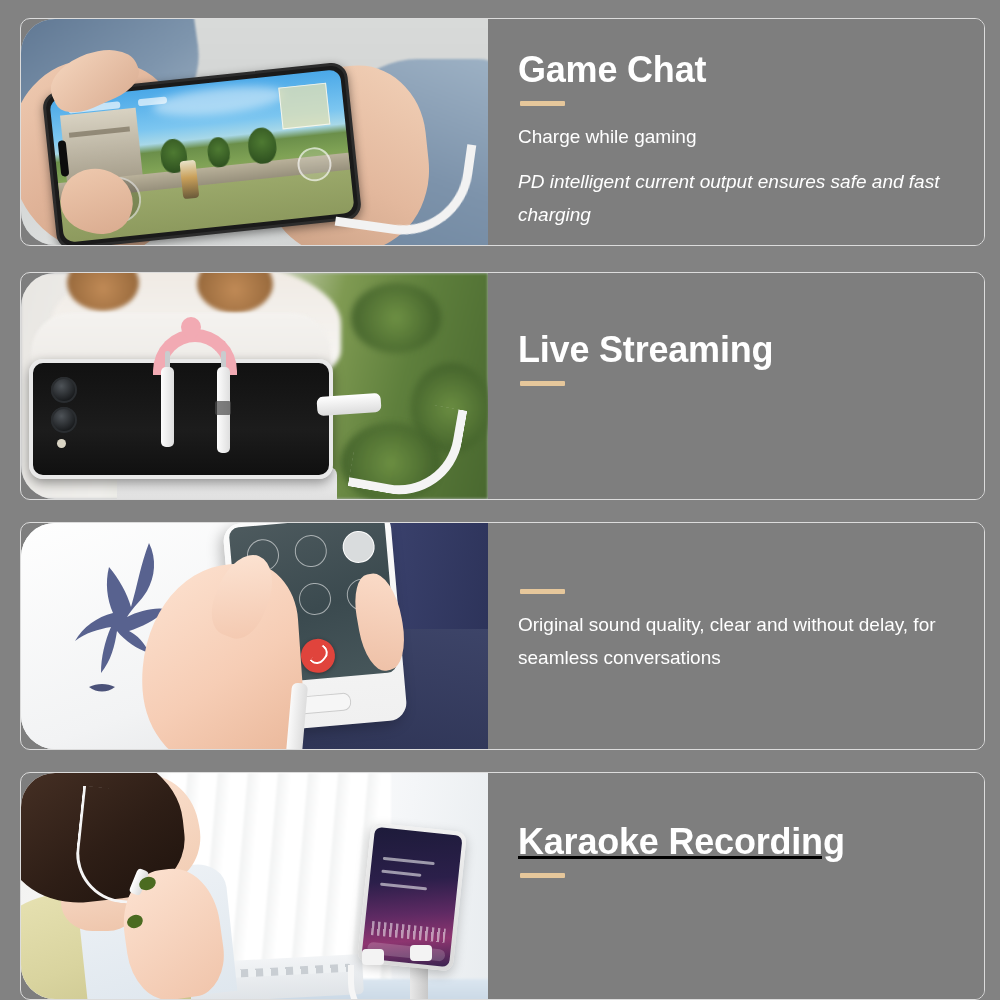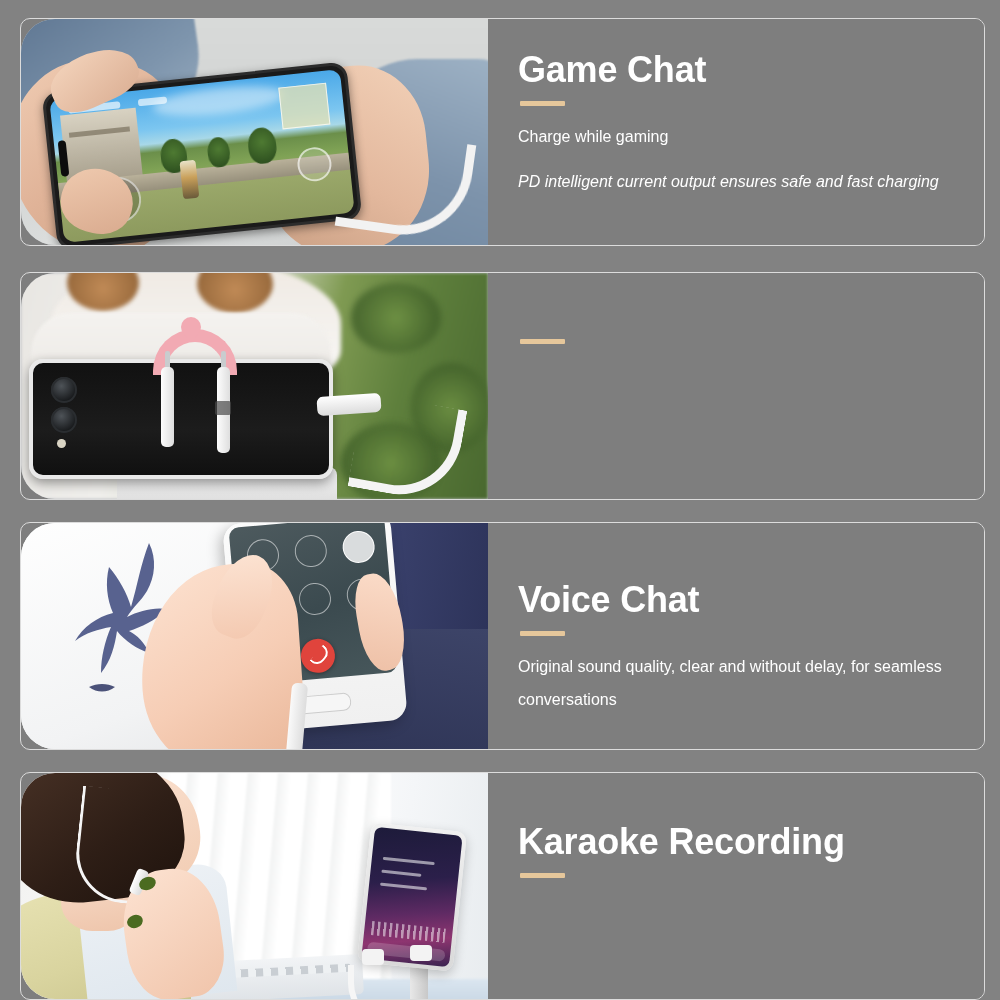--- a/index.html
+++ b/index.html
@@ -31,21 +31,21 @@
     border: 1.5px solid #dcdcdc;
     border-radius: 10px;
     background: #7e7e7e;
     overflow: hidden;
     display: flex;
   }
 
   .card-1 { top: 18px; }
   .card-2 { top: 272px; }
   .card-3 { top: 522px; }
-  .card-4 { top: 772px; }
+  .card-4 { top: 772px; text-decoration: underline; }
 
   
   .card-photo {
     position: relative;
     width: 467px;
     height: 100%;
     flex: 0 0 467px;
     overflow: hidden;
     background: #b8bcc0;
   }
@@ -73,21 +73,21 @@
   }
   .accent-bar {
     width: 45px;
     height: 5px;
     background: #e6c79b;
     margin: 10px 0 14px 2px;
     border-radius: 1px;
   }
   .card-body {
     color: #ffffff;
-    font-size: 16px;
+    font-size: 19px;
     line-height: 33px;
     font-weight: normal;
     margin: 0;
     max-width: 430px;
   }
   .card-body + .card-body { margin-top: 12px; font-style: italic; }
 
   .card-2 .card-text,
   .card-3 .card-text { padding-top: 56px; }
   .card-4 .card-text { padding-top: 48px; }
@@ -694,20 +694,21 @@
       <div class="ph2-clip-ear"></div>
       <div class="ph2-jack-pin-l"></div>
       <div class="ph2-jack-pin-r"></div>
       <div class="ph2-jack-l"></div>
       <div class="ph2-jack-r"></div>
       <div class="ph2-jack-label"></div>
       <div class="ph2-adapter"></div>
       <div class="ph2-cable"></div>
     </div>
     <div class="card-text">
+      <h2 class="card-title">Live Streaming</h2>
       <div class="accent-bar"></div>
     </div>
   </div>
 
   <div class="feature-card card-3">
     <div class="card-photo">
       <div class="ph3-bg"></div>
       <div class="ph3-jeans"></div>
       <div class="ph3-shirt">
         <svg class="ph3-print" viewBox="0 0 140 170">
@@ -732,21 +733,20 @@
           <div class="ph3-end"></div>
         </div>
         <div class="ph3-home"></div>
       </div>
       <div class="ph3-hand"></div>
       <div class="ph3-finger"></div>
       <div class="ph3-thumb2"></div>
       <div class="ph3-cable"></div>
     </div>
     <div class="card-text">
-      <h2 class="card-title">Voice Chat</h2>
       <div class="accent-bar"></div>
       <p class="card-body">Original sound quality, clear and without delay, for seamless conversations</p>
     </div>
   </div>
 
   <div class="feature-card card-4">
     <div class="card-photo">
       <div class="ph4-bg"></div>
       <div class="ph4-curtain"></div>
       <div class="ph4-desk"></div>

